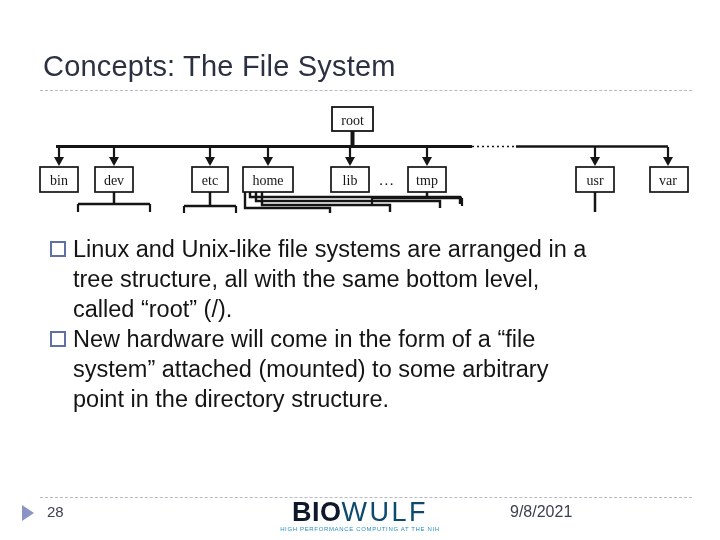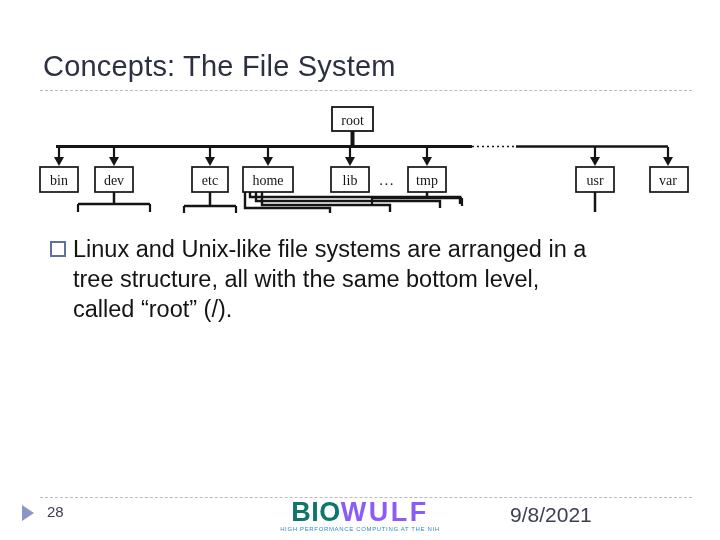--- a/index.html
+++ b/index.html
@@ -38,26 +38,26 @@
     position:absolute; left:22px; top:505px; width:0; height:0;
     border-left:12px solid #8b95c5;
     border-top:8px solid transparent; border-bottom:8px solid transparent;
   }
   .page-number {
     position:absolute; left:47px; top:503px;
     font-size:15px; color:#3d4050;
   }
   .footer-date {
     position:absolute; left:510px; top:503px;
-    font-size:21px; color:#3d4050;
+    font-size:16px; color:#3d4050;
   }
   .logo { position:absolute; left:0; top:499px; width:720px; text-align:center; }
   .logo-main { font-size:27px; line-height:26px; white-space:nowrap; }
-  .logo-bio  { font-weight:700; color:#0f766e; letter-spacing:.5px; }
-  .logo-wulf { font-weight:700; color:#8b5cf6; letter-spacing:2.5px; }
+  .logo-bio  { font-weight:700; color:#0f172a; letter-spacing:.5px; }
+  .logo-wulf { font-weight:400; color:#0c4a6e; letter-spacing:2.5px; }
   .logo-tagline {
     font-size:6px; color:#2b8fc2; letter-spacing:.65px; margin-top:1px;
     white-space:nowrap;
   }
 </style>
 </head>
 <body>
 
 <div class="slide">
 
@@ -135,20 +135,26 @@
     </g>
   </svg>
 
   <div class="bullets">
     <div class="bullet">
       <span class="bullet-square"></span>
       <div class="bullet-text">Linux and Unix-like file systems are arranged in a
 tree structure, all with the same bottom level,
 called “root” (/).</div>
     </div>
+    <div class="bullet">
+      <span class="bullet-square"></span>
+      <div class="bullet-text">New hardware will come in the form of a “file
+system” attached (mounted) to some arbitrary
+point in the directory structure.</div>
+    </div>
   </div>
 
   <div class="dashed-rule footer-rule"></div>
 
   <div class="page-arrow"></div>
   <div class="page-number">28</div>
 
   <div class="logo">
     <div class="logo-main"><span class="logo-bio">BIO</span><span class="logo-wulf">WULF</span></div>
     <div class="logo-tagline">HIGH PERFORMANCE COMPUTING AT THE NIH</div>

